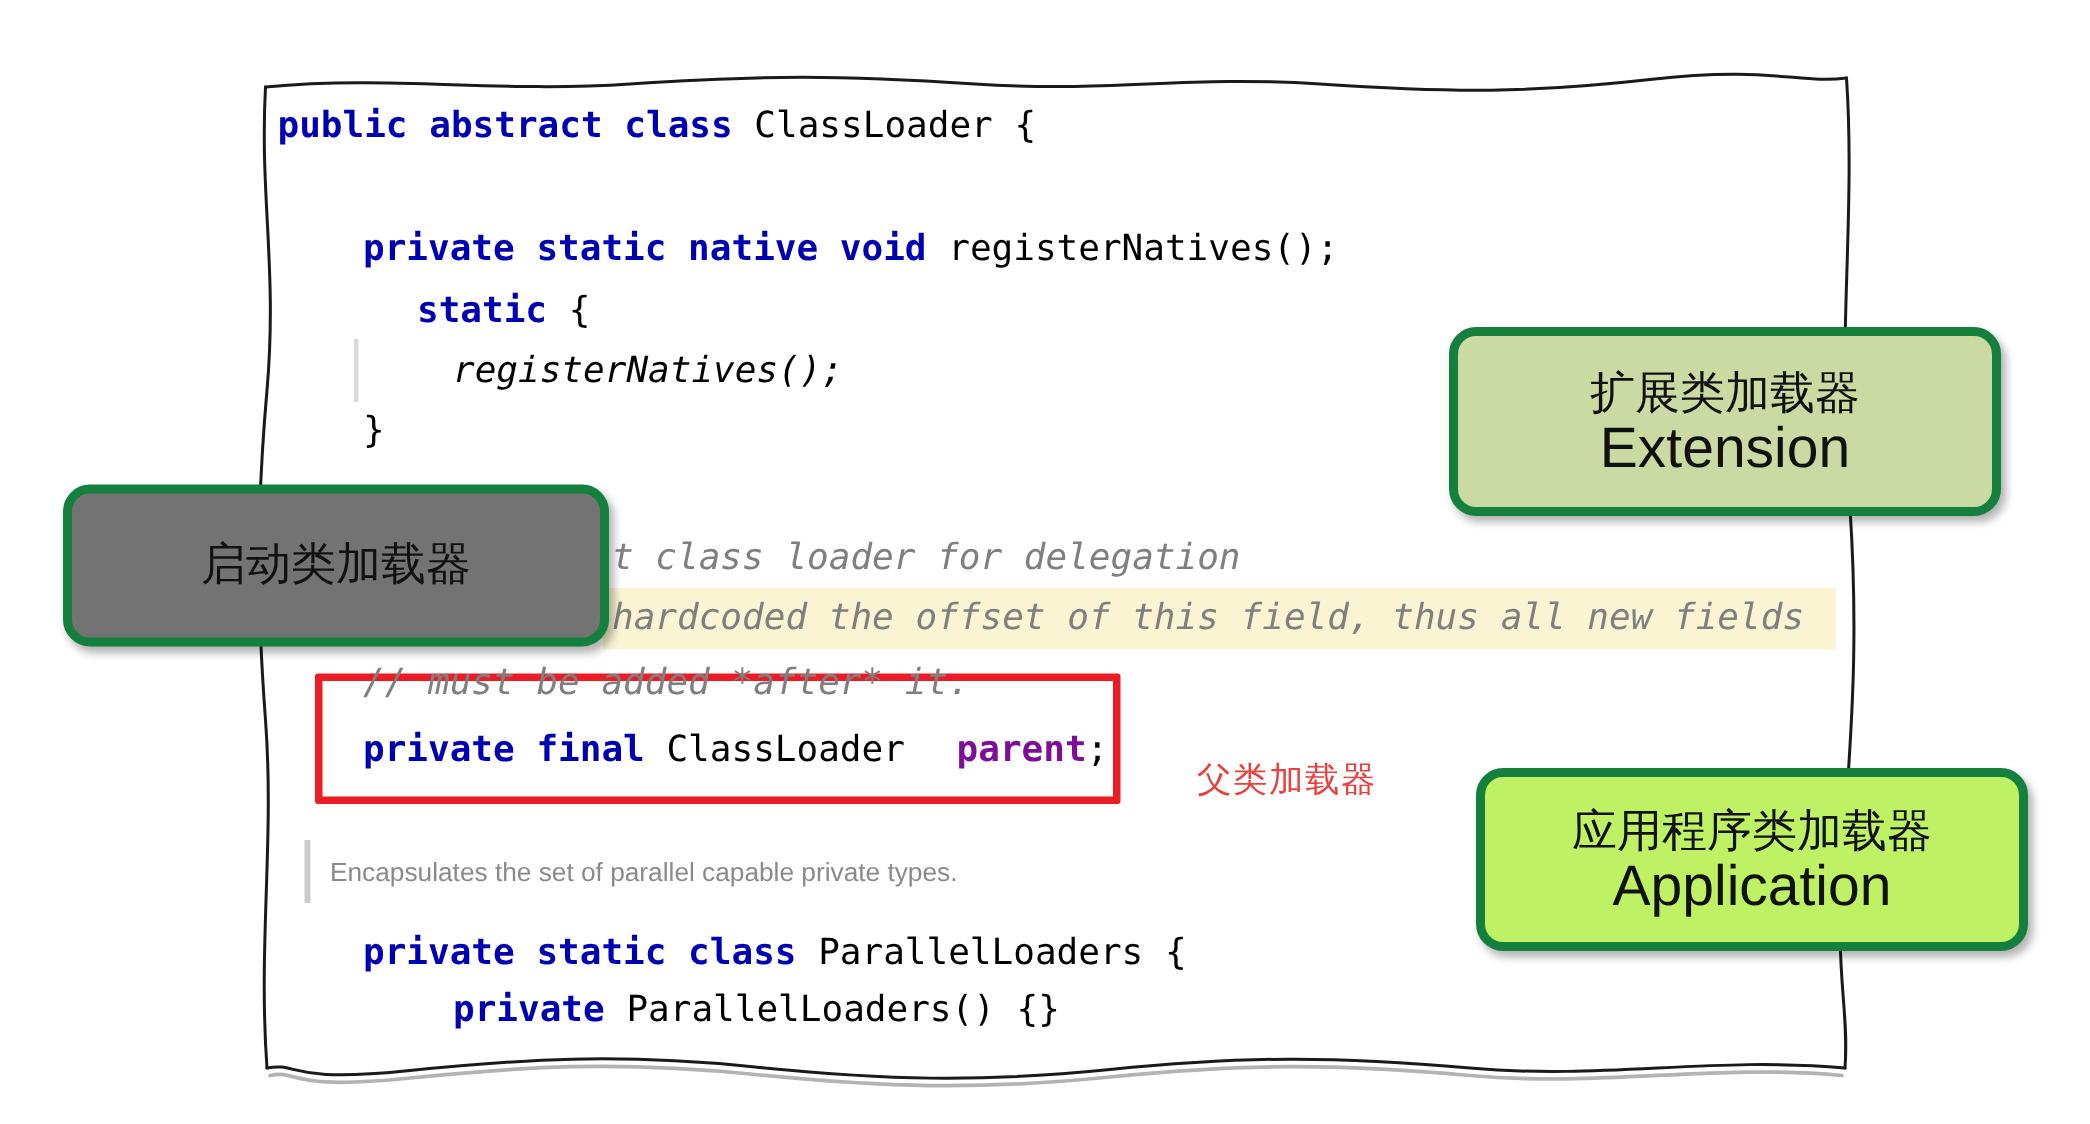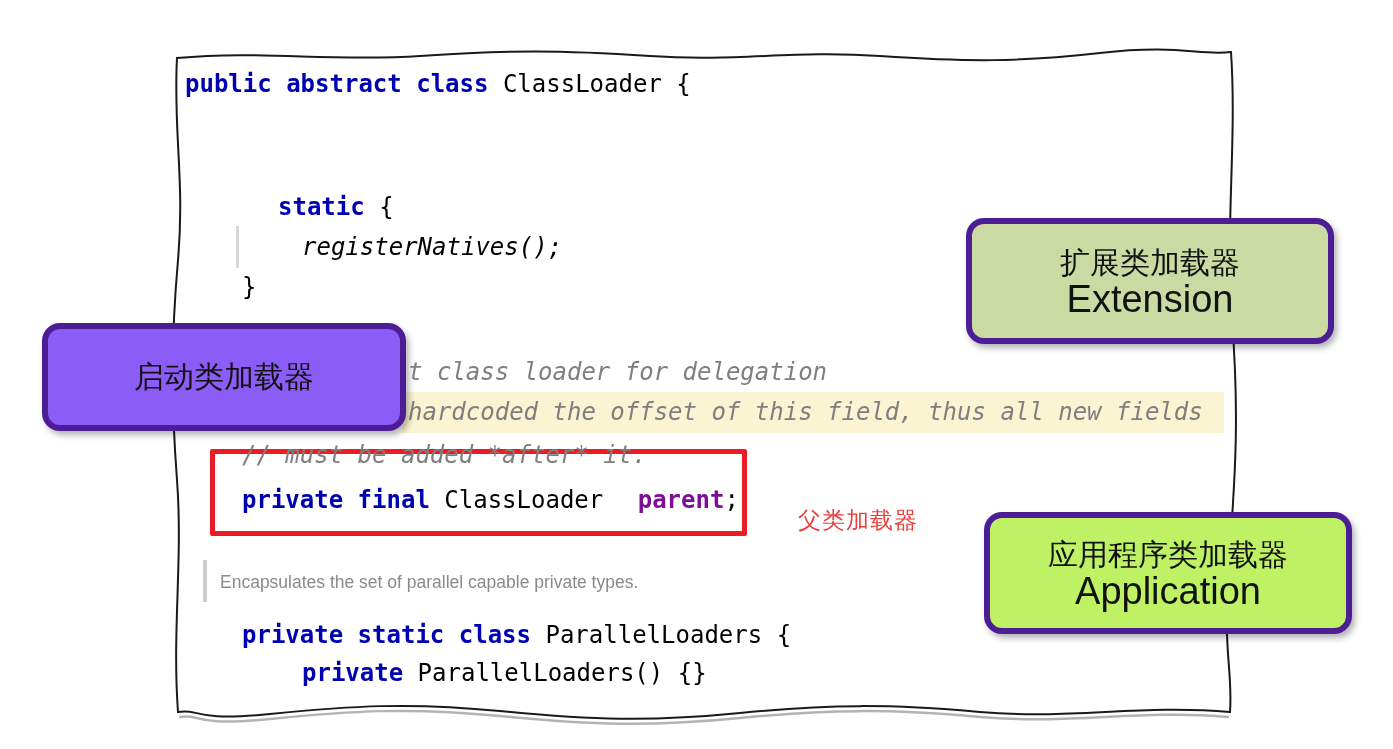--- a/index.html
+++ b/index.html
@@ -17,26 +17,26 @@
   #comment-highlight-band{position:absolute;left:402px;top:392px;width:822px;height:41px;
              background:#faf4d3;}
   .indent-guide{position:absolute;background:#d9d9d9;}
   #javadoc-bar{position:absolute;left:203px;top:560px;width:4px;height:42px;background:#cccccc;}
   #javadoc-text{position:absolute;left:220px;top:582px;transform:translateY(-50%);
              color:#8a8a8a;font-size:17.5px;white-space:pre;}
   #parent-highlight-box{position:absolute;left:210px;top:449px;width:527px;height:77px;
              border:5px solid #ec1c24;border-radius:2px;}
   #parent-field-label{position:absolute;left:798px;top:520px;transform:translateY(-50%);
              color:#ea3f3c;font-size:23px;letter-spacing:1px;white-space:pre;}
-  .callout{position:absolute;z-index:3;border:6px solid #4c1d95;border-radius:18px;
+  .callout{position:absolute;z-index:3;border:6px solid #15803d;border-radius:18px;
              display:flex;flex-direction:column;align-items:center;justify-content:center;
              box-shadow:3px 4px 6px rgba(0,0,0,0.30);color:#111111;text-align:center;}
   .callout .zh{font-size:30px;line-height:36px;}
   .callout .en{font-size:38px;line-height:36px;}
-  #callout-bootstrap{left:42px;top:323px;width:352px;height:96px;background:#8b5cf6;}
+  #callout-bootstrap{left:42px;top:323px;width:352px;height:96px;background:#737373;}
   #callout-extension{left:966px;top:218px;width:356px;height:114px;background:#cbd9a3;}
   #callout-application{left:984px;top:512px;width:356px;height:110px;background:#bef264;}
 </style>
 </head>
 <body>
 
 <div id="stage">
 
   <svg id="paper-border" width="1393" height="749" viewBox="0 0 1393 749">
 
@@ -58,20 +58,21 @@
     <div class="indent-guide" style="left:236px;top:226px;width:3px;height:42px;"></div>
 
     <div id="javadoc-bar"></div>
     <div id="javadoc-text">Encapsulates the set of parallel capable private types.</div>
 
     <div id="parent-highlight-box"></div>
 
     <div id="parent-field-label">父类加载器</div>
 
   <div class="code-line" style="left: 185px; top: 84px;"><span class="tok-kw">public abstract class </span><span class="tok-plain">ClassLoader {</span></div>
+      <div class="code-line" style="left: 242px; top: 166px;"><span class="tok-kw">private static native void </span><span class="tok-plain">registerNatives();</span></div>
       <div class="code-line" style="left: 242px; top: 207px; margin-left: 36px;"><span class="tok-kw">static </span><span class="tok-plain">{</span></div>
       <div class="code-line" style="left: 302px; top: 247px;"><span class="tok-static">registerNatives();</span></div>
       <div class="code-line" style="left: 242px; top: 287px;"><span class="tok-plain">}</span></div>
       <div class="code-line" style="left: 408px; top: 372px;"><span class="tok-comment">t class loader for delegation</span></div>
       <div class="code-line" style="left: 408px; top: 412px;"><span class="tok-comment">hardcoded the offset of this field, thus all new fields</span></div>
       <div class="code-line" style="left: 242px; top: 455px;"><span class="tok-comment">// must be added *after* it.</span></div>
       <div class="code-line" style="left: 242px; top: 500px;"><span class="tok-kw">private final </span><span class="tok-plain">ClassLoader </span><span class="tok-field">parent</span><span class="tok-plain">;</span></div>
       <div class="code-line" style="left: 242px; top: 635px;"><span class="tok-kw">private static class </span><span class="tok-plain">ParallelLoaders {</span></div>
       <div class="code-line" style="left: 302px; top: 673px;"><span class="tok-kw">private </span><span class="tok-plain">ParallelLoaders() {}</span></div>
     </div>

